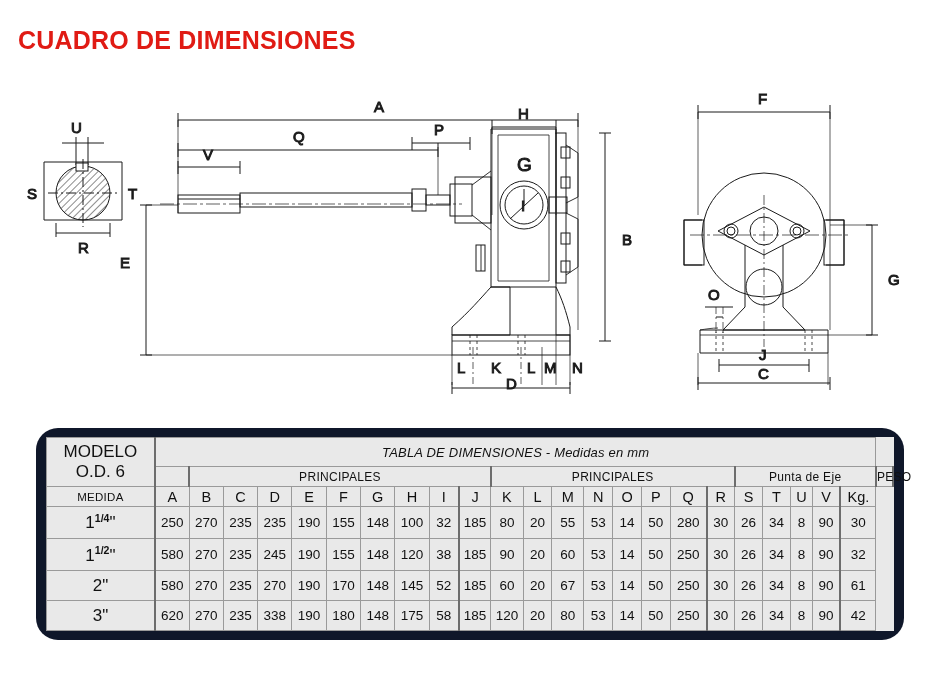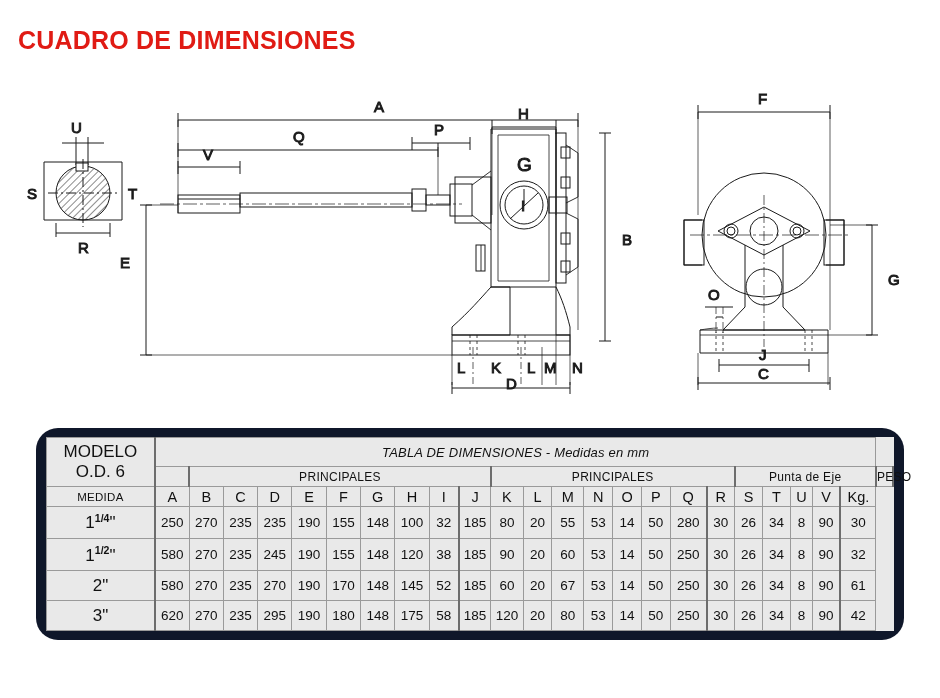--- a/index.html
+++ b/index.html
@@ -491,21 +491,21 @@
           <td class="cell-val">34</td>
           <td class="cell-val">8</td>
           <td class="cell-val grp-end">90</td>
           <td class="cell-val">61</td>
         </tr>
         <tr>
           <td class="cell-size"><span class="frac-wrap">3"</span></td>
           <td class="cell-val">620</td>
           <td class="cell-val">270</td>
           <td class="cell-val">235</td>
-          <td class="cell-val">295</td>
+          <td class="cell-val">338</td>
           <td class="cell-val">190</td>
           <td class="cell-val">180</td>
           <td class="cell-val">148</td>
           <td class="cell-val">175</td>
           <td class="cell-val grp-end">58</td>
           <td class="cell-val">185</td>
           <td class="cell-val">120</td>
           <td class="cell-val">20</td>
           <td class="cell-val">80</td>
           <td class="cell-val">53</td>

